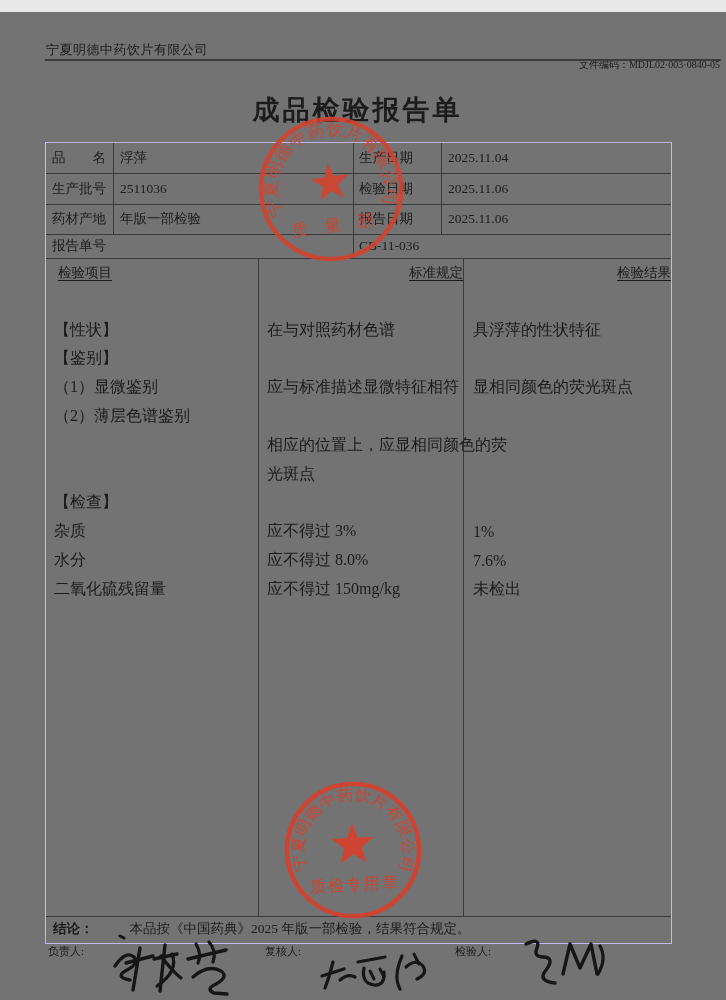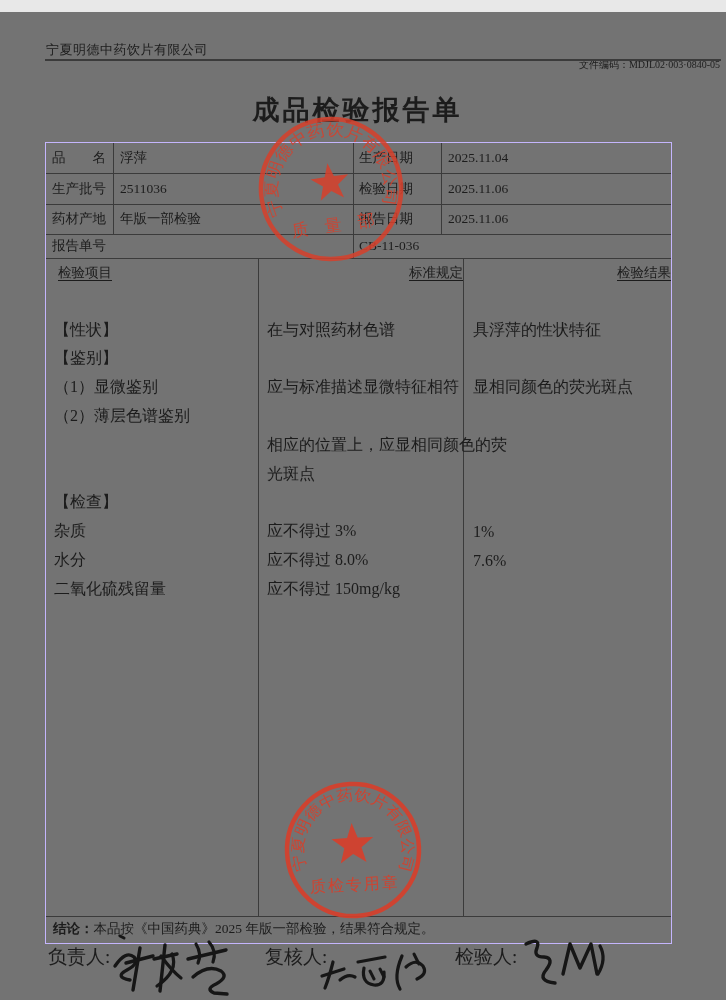--- a/index.html
+++ b/index.html
@@ -21,23 +21,23 @@
             grid-template-columns:212px 205px 208px;font-size:13.5px;align-items:center;}
   .mainhead .h{text-decoration:underline;text-underline-offset:3px;}
   .mainhead .ha{padding-left:12px;}
   .mainhead .hb,.mainhead .hc{text-align:right;}
   .bl{position:absolute;left:0;right:0;height:29px;display:grid;
       grid-template-columns:212px 205px 208px;font-size:16px;align-items:center;}
   .bl .ca{padding-left:8px;white-space:nowrap;}
   .bl .cb{padding-left:9px;white-space:nowrap;}
   .bl .cc{padding-left:10px;white-space:nowrap;}
   .conc{position:absolute;left:0;right:0;top:773px;height:26px;display:flex;
-        align-items:center;padding-left:7px;font-size:13.5px;white-space:nowrap;}
+        align-items:center;padding-left:7px;font-size:13.5px;white-space:nowrap;gap:36px;}
   .conc b{font-weight:bold;}
-  .siglabel{position:absolute;top:932px;font-size:19px;}
+  .siglabel{position:absolute;top:932px;font-size:11px;}
   .sig{position:absolute;}
   .sig path{fill:none;stroke:#161616;stroke-linecap:round;stroke-linejoin:round;}
   .stamp{position:absolute;}
   .stamp text{font-family:"Liberation Serif","DejaVu Serif",serif;}
 </style>
 </head>
 <body>
 
 <div class="sheet">
 
@@ -128,20 +128,21 @@
         <div class="cc">1%</div>
       </div>
     <div class="bl" style="top:403px">
         <div class="ca">水分</div>
         <div class="cb">应不得过 8.0%</div>
         <div class="cc">7.6%</div>
       </div>
     <div class="bl" style="top:432px">
         <div class="ca">二氧化硫残留量</div>
         <div class="cb">应不得过 150mg/kg</div>
+        <div class="cc">未检出</div>
       </div>
 
     <div class="conc">
       <b>结论：</b>
       <span>本品按《中国药典》2025 年版一部检验，结果符合规定。</span>
     </div>
   </div>
 
   <svg class="stamp" style="left:251px;top:97px;opacity:.86;transform:rotate(-8deg)" width="160" height="160" viewBox="0 0 160 160">
     <defs>

